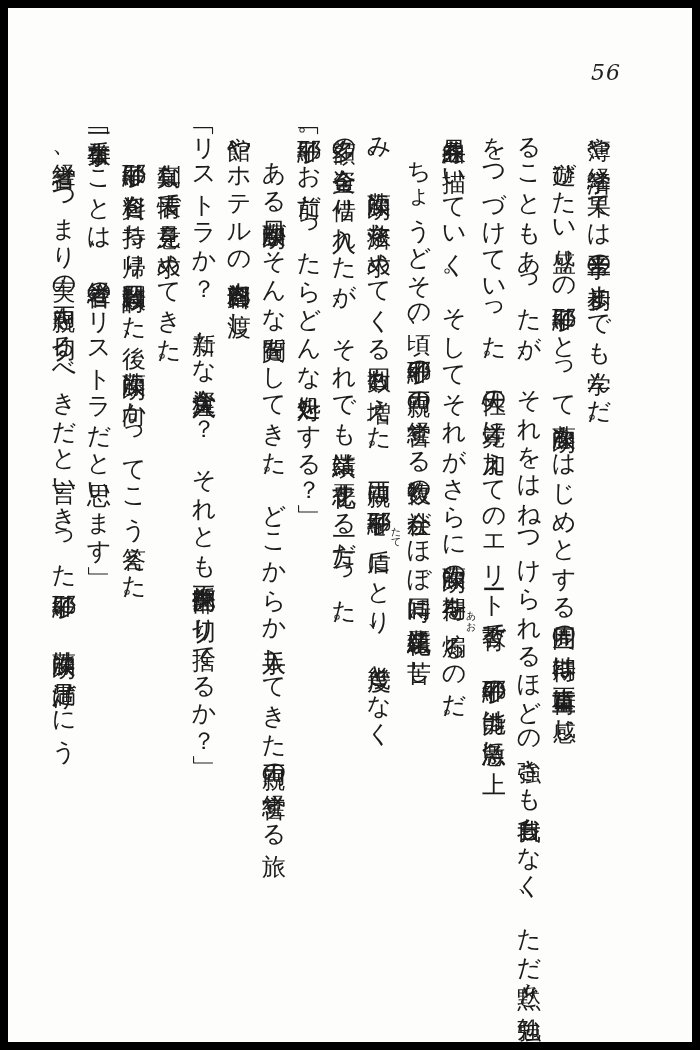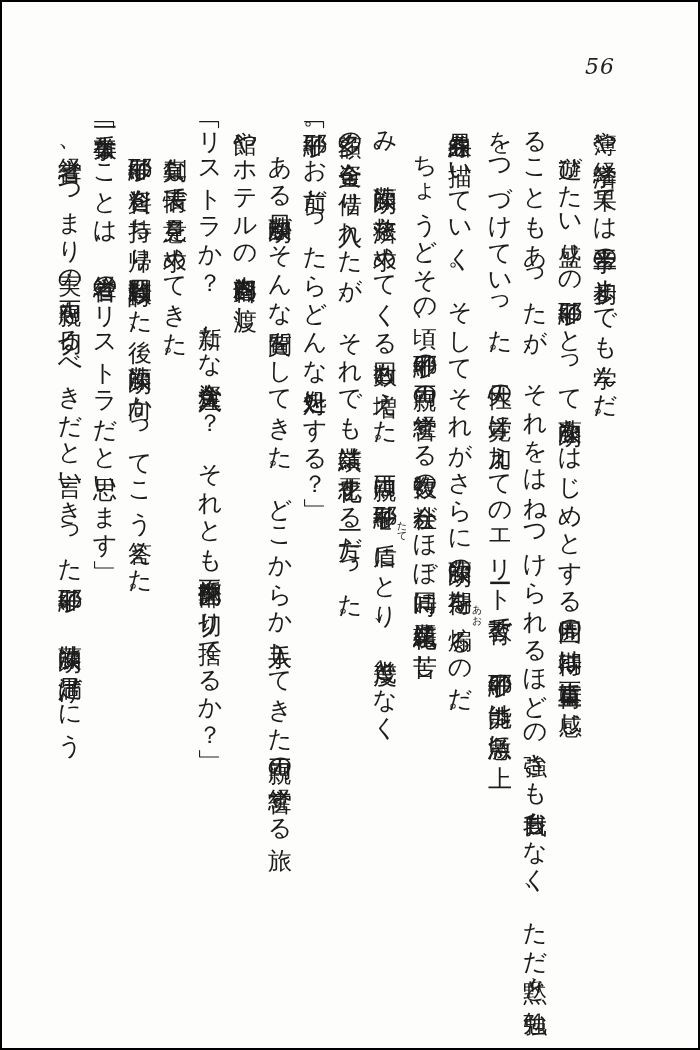--- a/index.html
+++ b/index.html
@@ -5,21 +5,21 @@
   html, body {
     margin: 0;
     padding: 0;
     background: #e8e8e8;
   }
   .page {
     position: relative;
     width: 700px;
     height: 1050px;
     background: #fdfdfc;
-    border: 2px solid #000000;
+    border: 8px solid #000000;
     box-sizing: border-box;
     overflow: hidden;
     font-family: "DejaVu Serif", "Liberation Serif", serif;
   }
   .page-number {
     position: absolute;
     top: 52px;
     left: 583px;
     font-size: 22px;
     font-style: italic;

